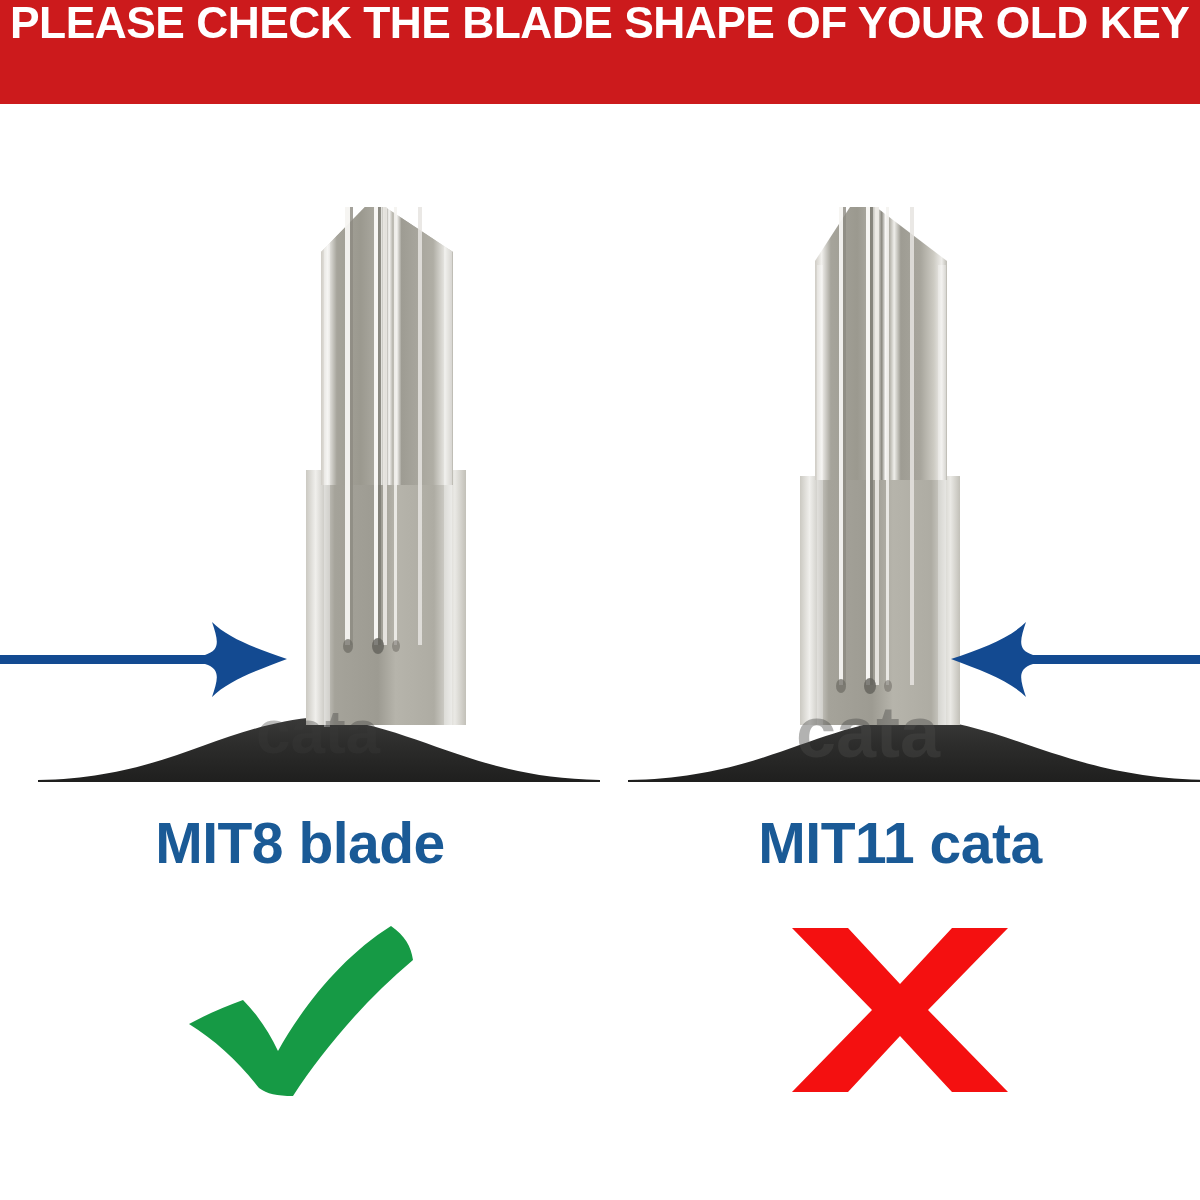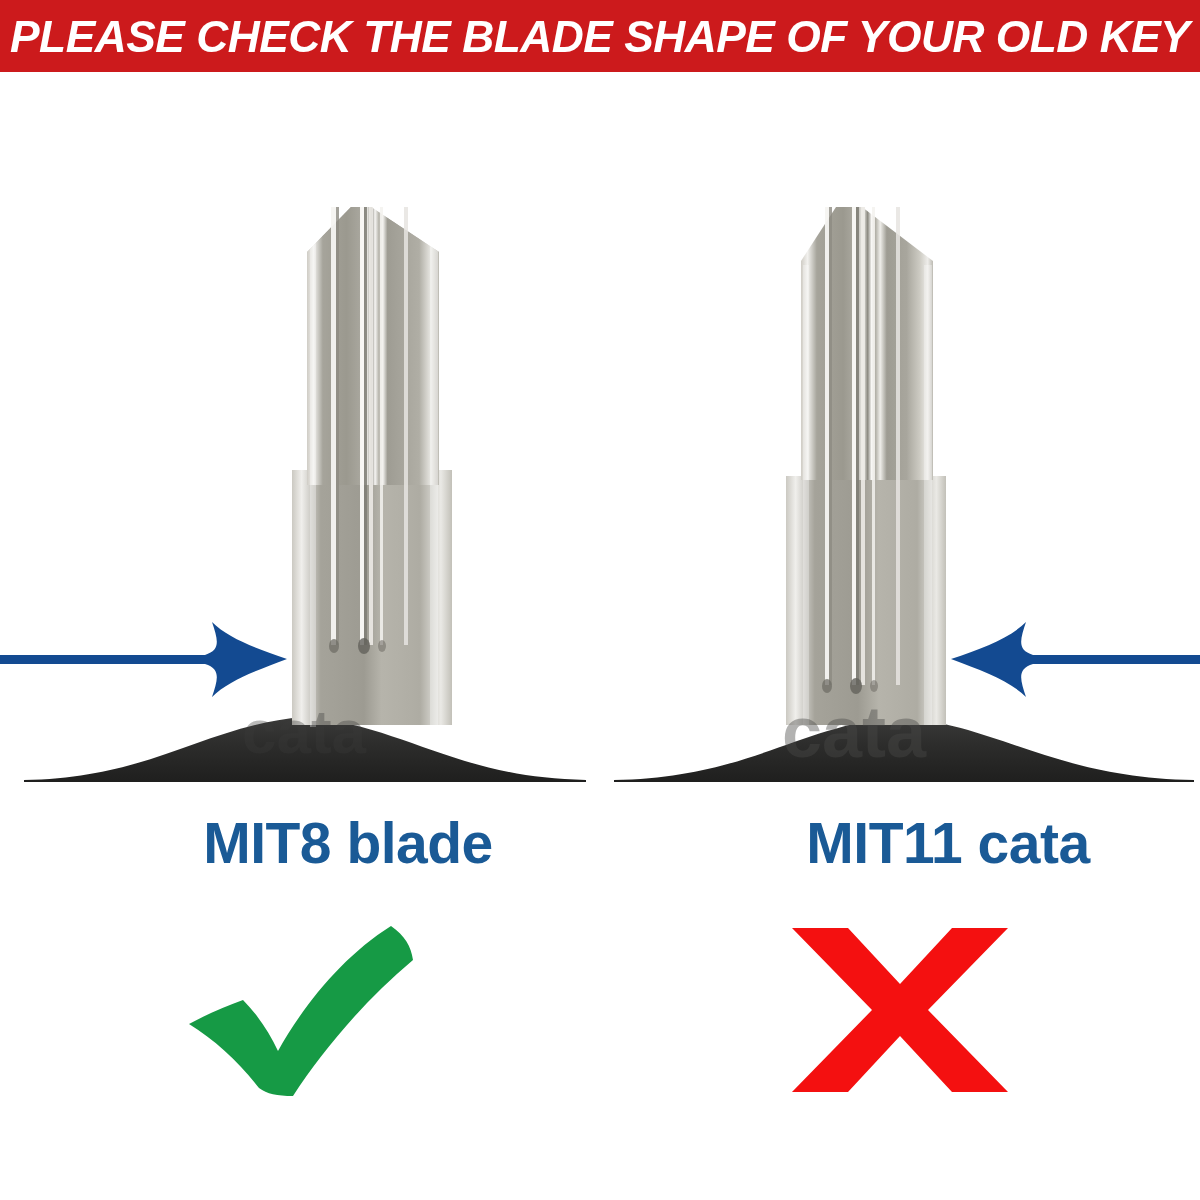--- a/index.html
+++ b/index.html
@@ -20,26 +20,24 @@
     background: #ffffff;
     overflow: hidden;
   }
 
   
   #banner {
     position: absolute;
     left: 0;
     top: 0;
     width: 1200px;
-    height: 72px;
+    height: 104px;
     background: #cc1a1c;
     display: flex;
-    align-items: center;
     justify-content: center;
-    font-style: italic;
   }
   #banner-text {
     color: #ffffff;
     font-family: "Liberation Sans", sans-serif;
     font-weight: bold;
     font-size: 45px;
     letter-spacing: -0.5px;
     line-height: 1;
     white-space: nowrap;
     transform: scaleX(0.985);
@@ -50,21 +48,21 @@
     position: absolute;
     top: 85px;
     width: 600px;
     height: 1115px;
   }
   #panel-left  { left: 0px; }
   #panel-right { left: 600px; }
 
   .key-stage {
     position: absolute;
-    left: 4px;
+    left: 18px;
     top: 0;
     width: 600px;
     height: 710px;
   }
 
   .key-svg {
     position: absolute;
     left: 0;
     top: 0;
     display: block;
@@ -85,21 +83,20 @@
     position: absolute;
     top: 815px;
     width: 600px;
     text-align: center;
     color: #1a5a96;
     font-family: "Liberation Sans", sans-serif;
     font-weight: bold;
     font-size: 57px;
     line-height: 1;
     letter-spacing: -0.5px;
-    margin-left: 48px;
   }
   #label-left  { left: 0px; }
   #label-right { left: 600px; }
 
   
   .verdict {
     position: absolute;
     top: 915px;
     width: 600px;
     height: 190px;

